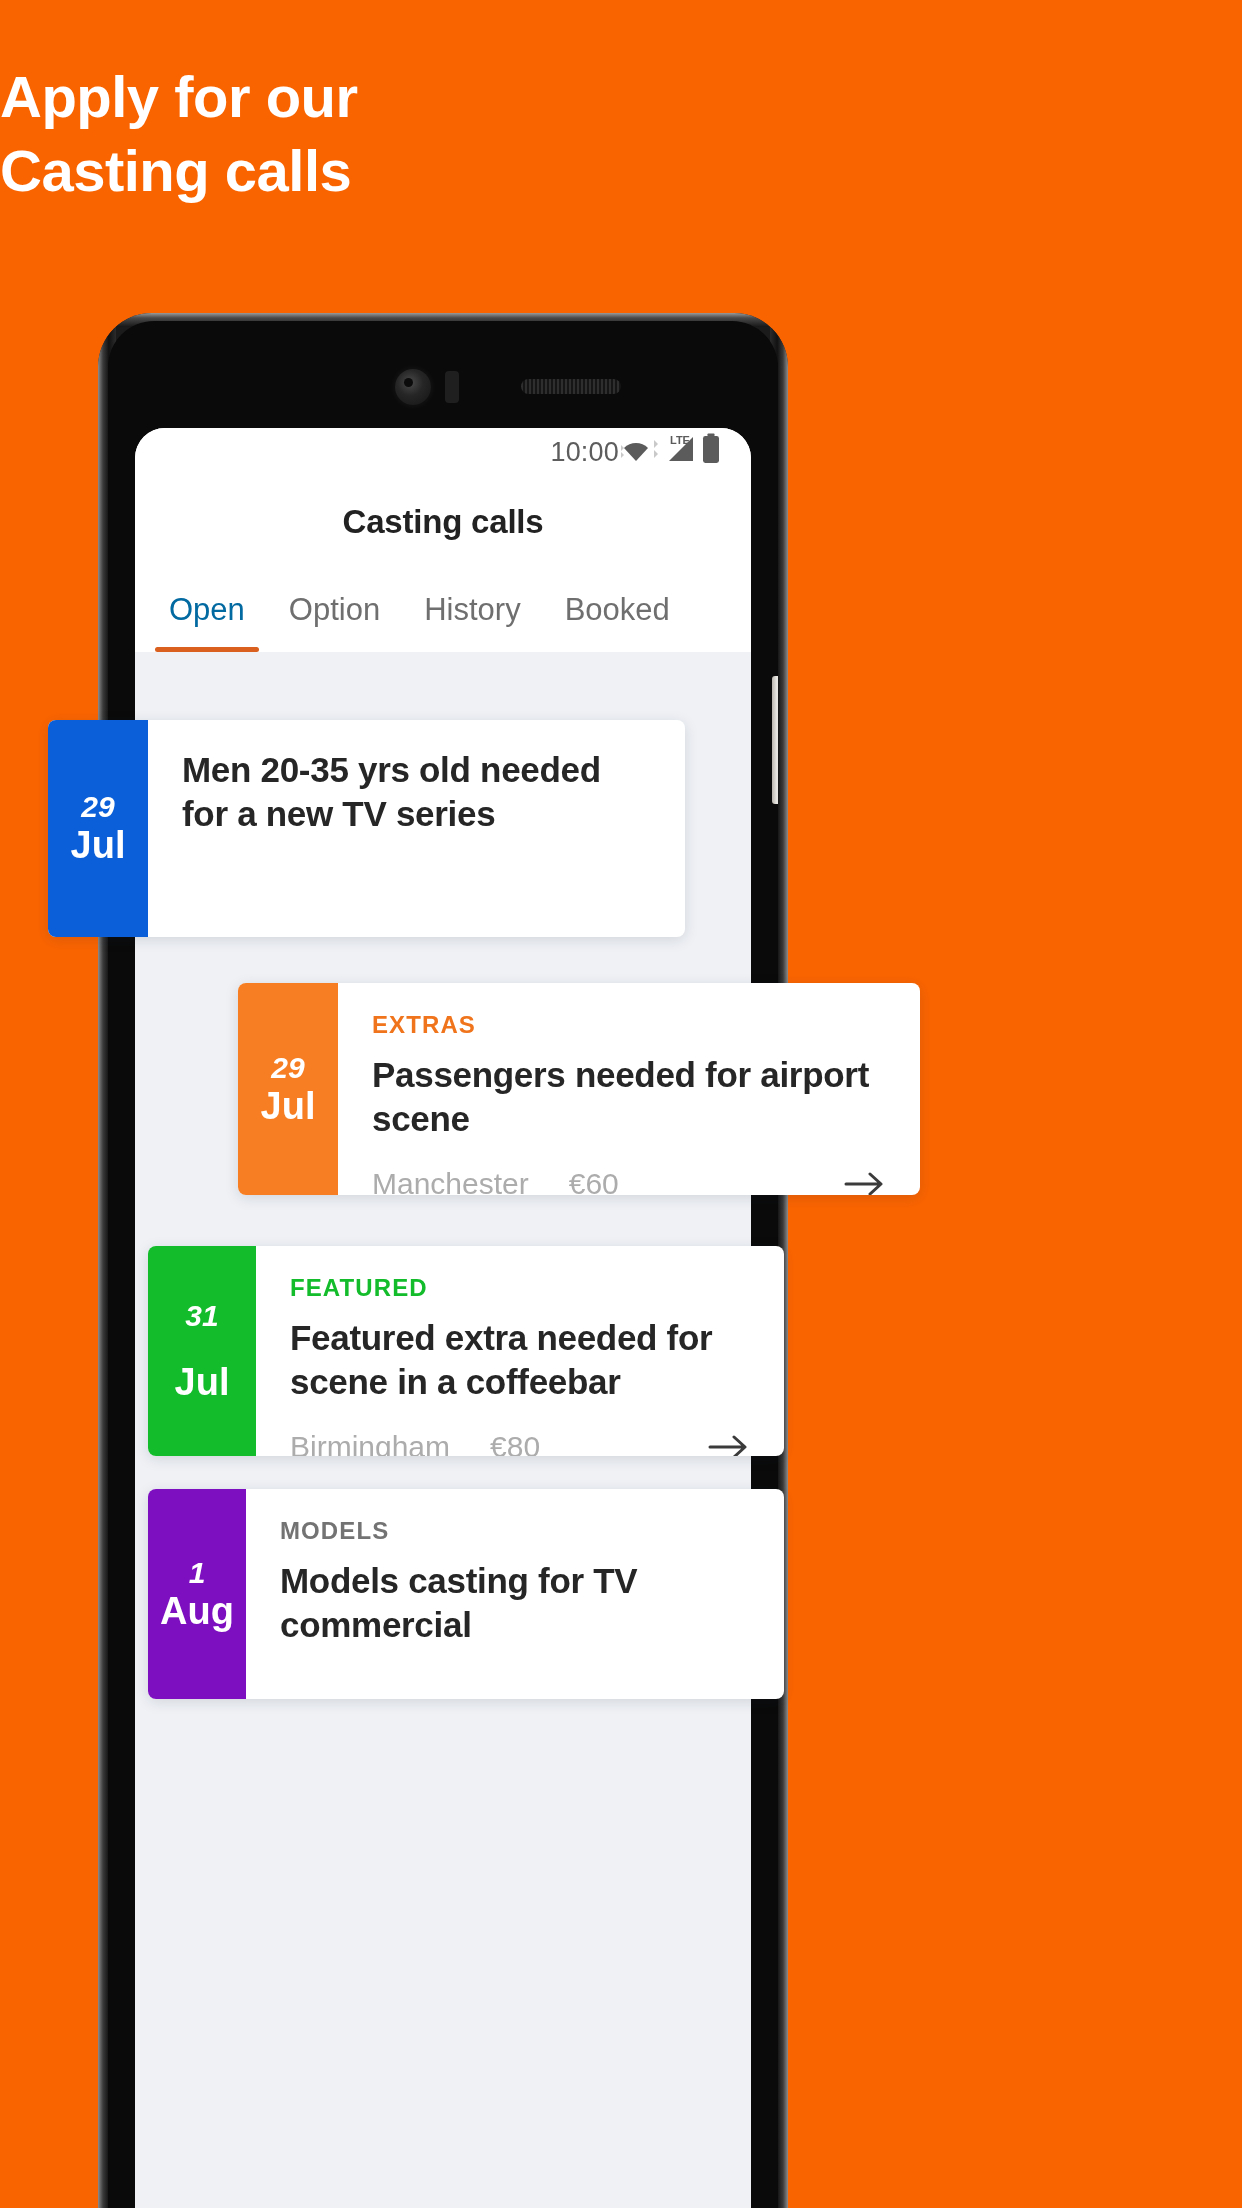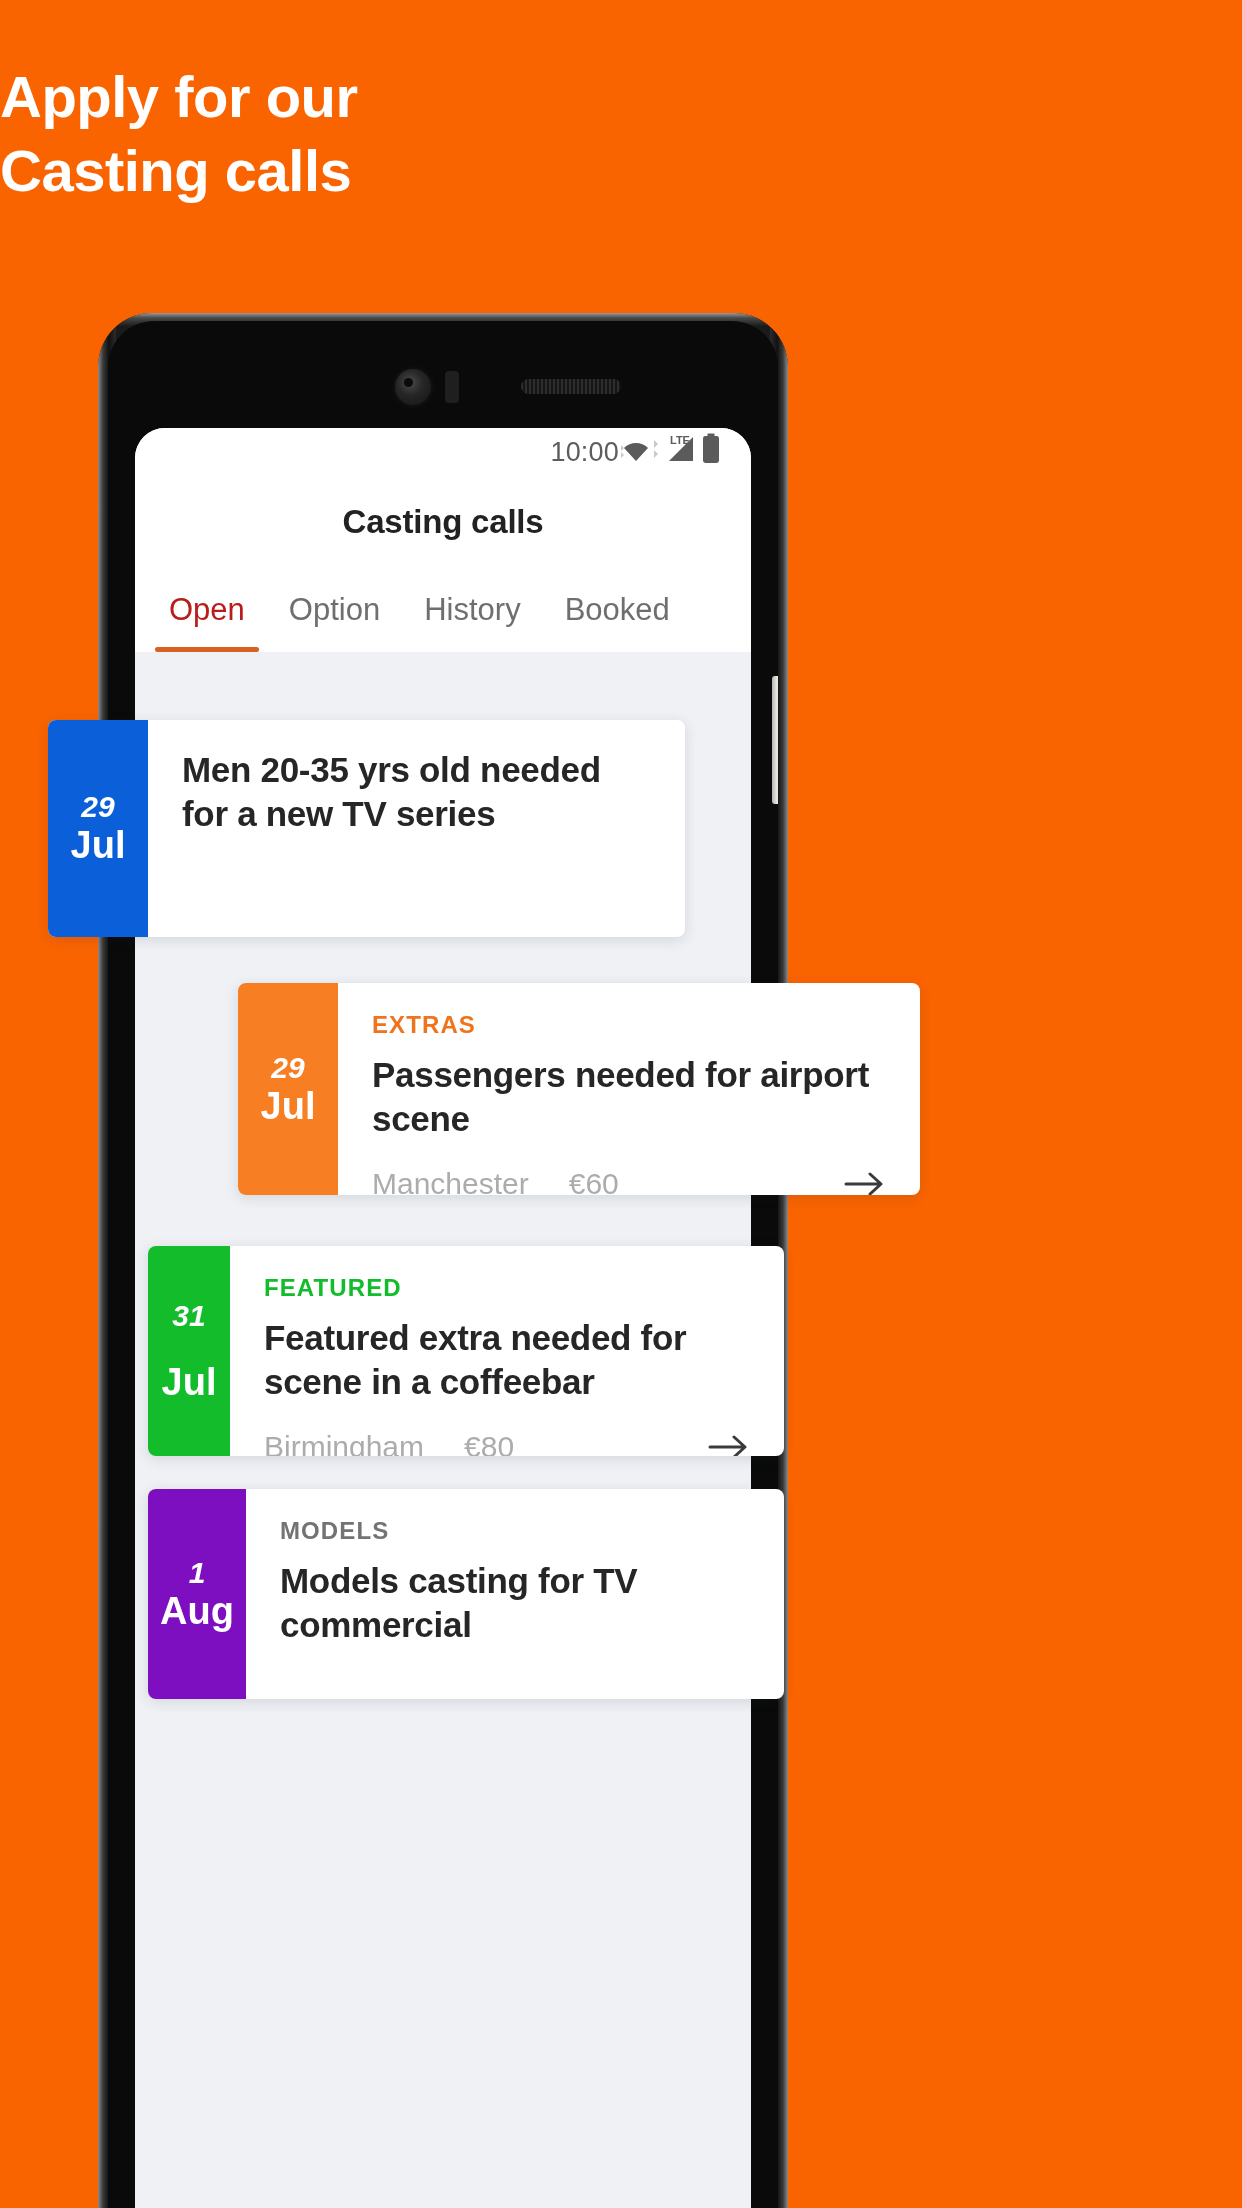--- a/index.html
+++ b/index.html
@@ -158,21 +158,21 @@
   }
   .tab {
     position:relative;
     display:flex;
     align-items:center;
     justify-content:center;
     padding:0 22px;
     font-size:31px;
     color:#6f6f6f;
   }
-  .tab.active { color:#b91c1c; }
+  .tab.active { color:#0369a1; }
   .tab.active::after {
     content:"";
     position:absolute;
     left:8px; right:8px; bottom:0;
     height:5px;
     background:#D9601F;
     border-radius:3px;
   }
 
   
@@ -238,21 +238,21 @@
   .foot-arrow { margin-left:auto; display:flex; align-items:center; }
 
   
   #card-1 { left:-50px;  top:407px; width:637px;  height:217px; }
   #card-1 .card-date { width:100px; }
 
   #card-2 { left:140px;  top:670px; width:682px;  height:212px; }
   #card-2 .card-date { width:100px; }
 
   #card-3 { left:50px;   top:933px; width:636px;  height:210px; }
-  #card-3 .card-date { width:82px;gap:28px; }
+  #card-3 .card-date { width:108px;gap:28px; }
 
   #card-4 { left:50px;  top:1176px; width:636px;  height:210px; }
   #card-4 .card-date { width:98px; }
 </style>
 </head>
 <body>
 
 <div class="promo">
   <span class="promo-line">Apply for our</span>
   <span class="promo-line">Casting calls</span>

